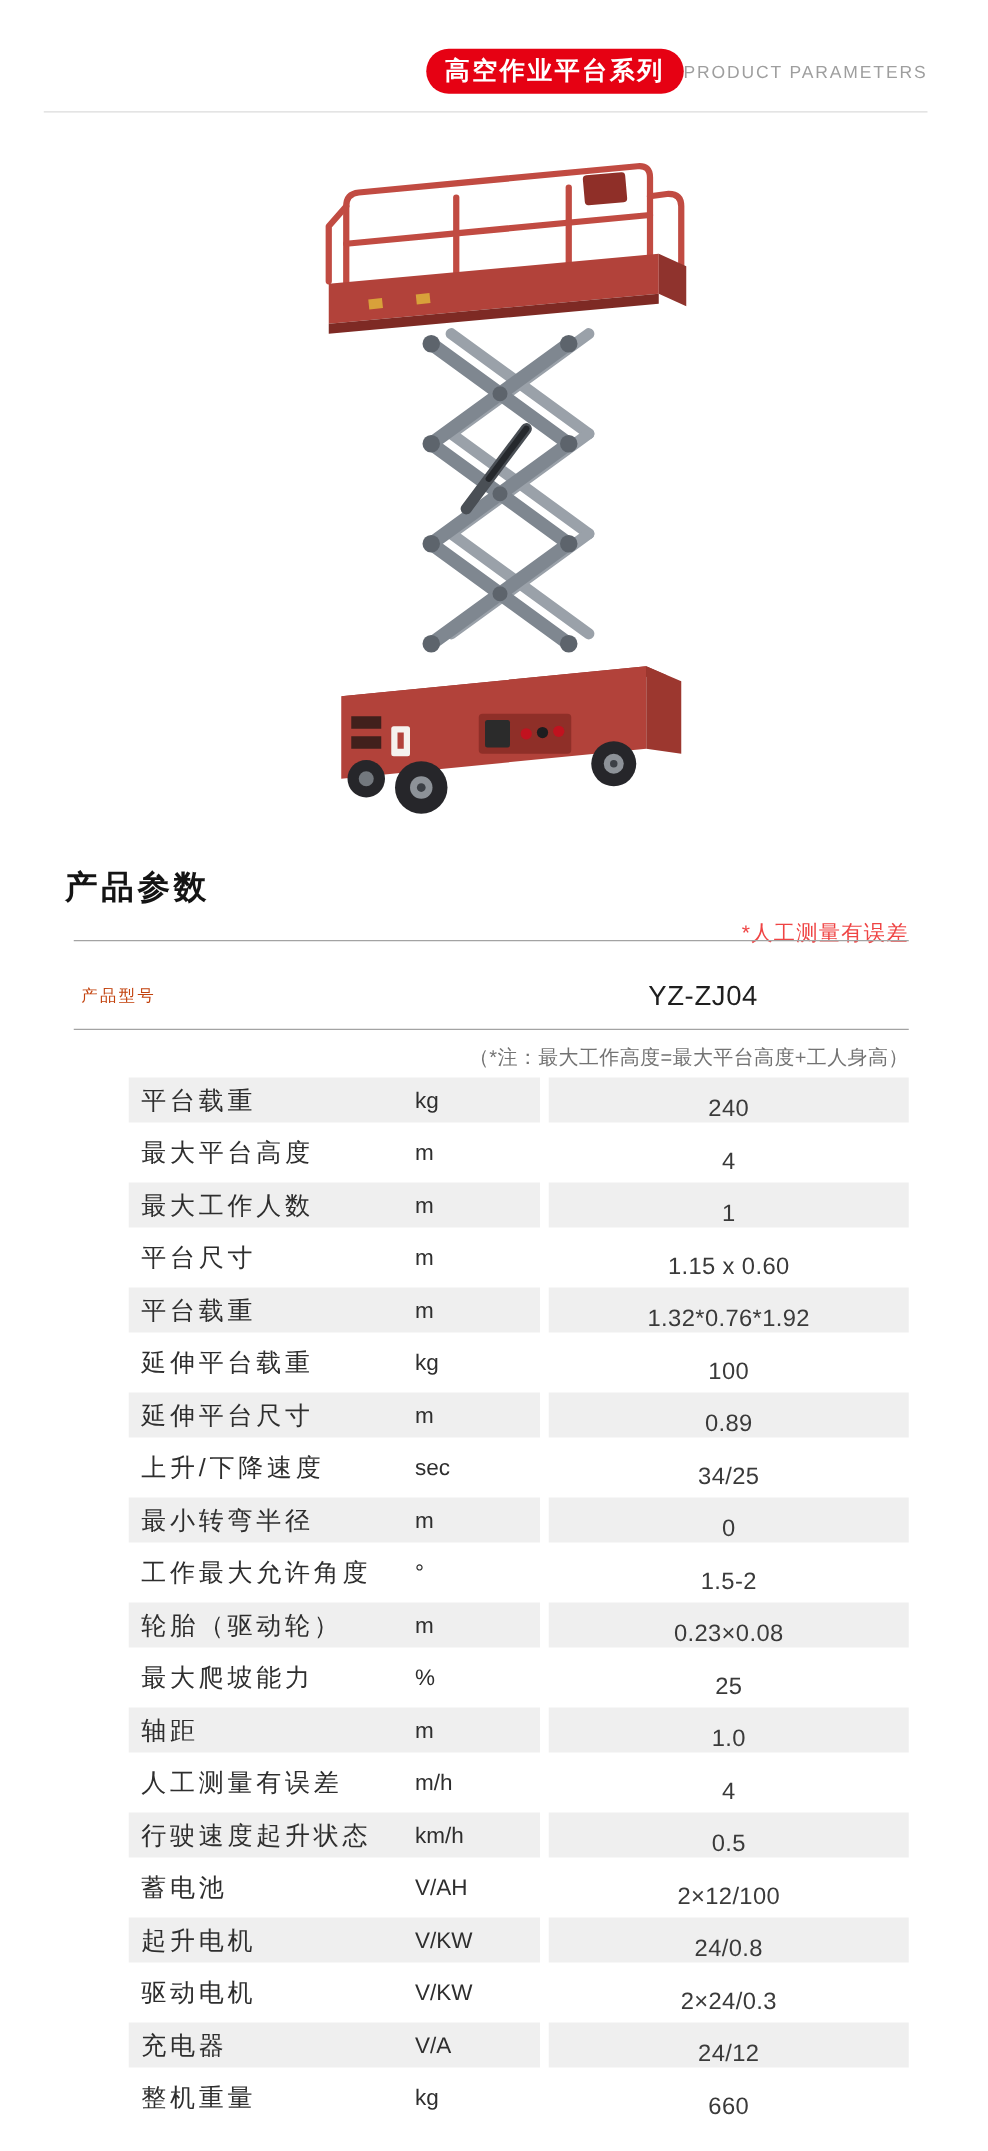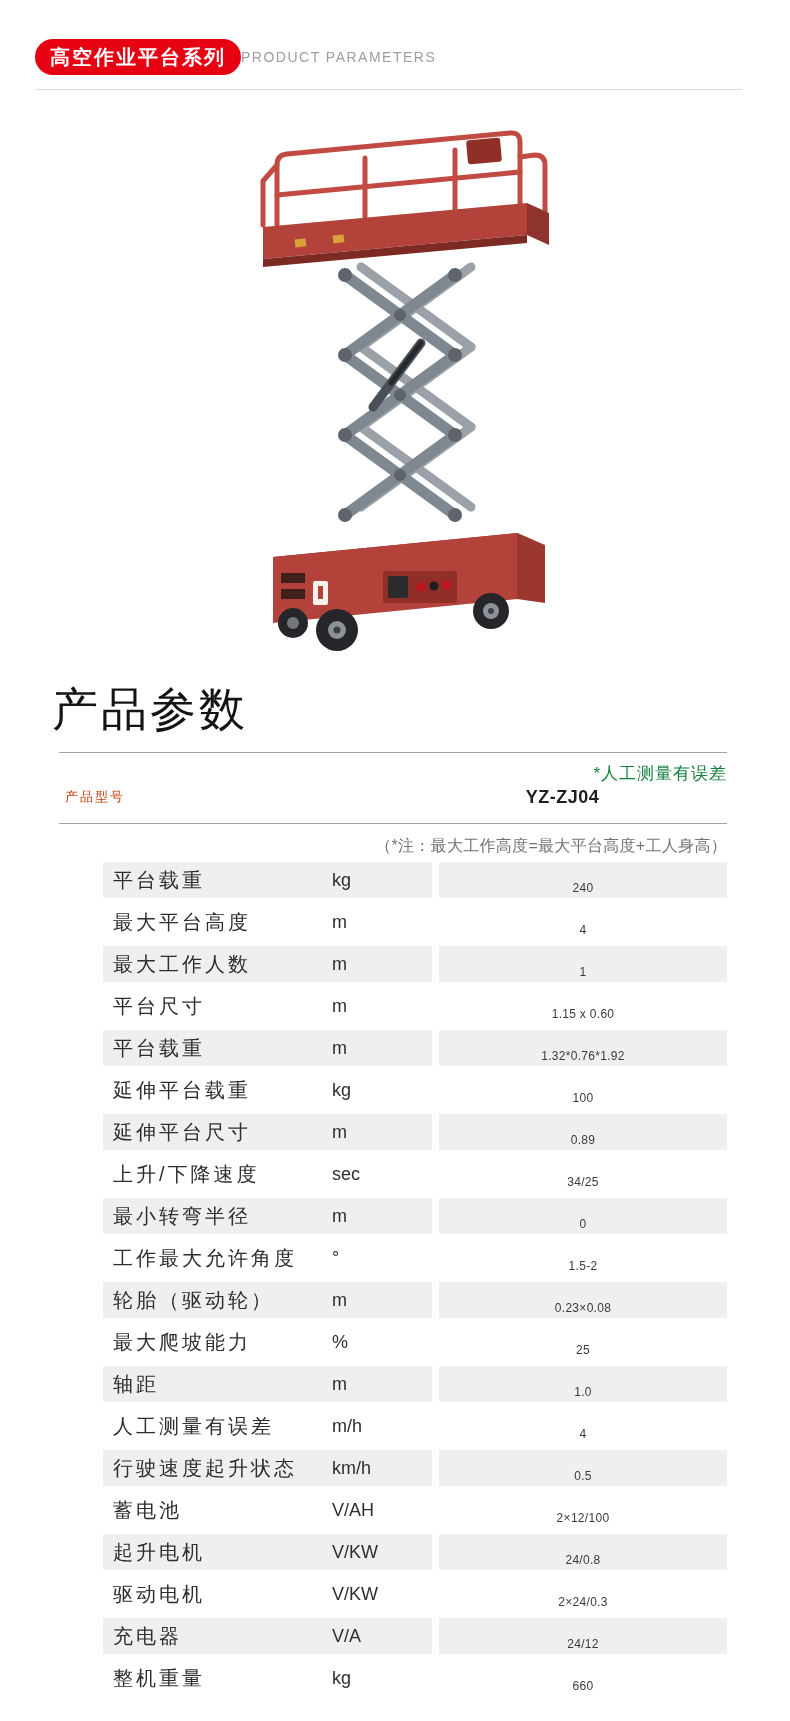--- a/index.html
+++ b/index.html
@@ -5,78 +5,78 @@
   * { margin:0; padding:0; box-sizing:border-box; }
   html,body { background:#ffffff; }
   body {
     width:790px; height:1721px; position:relative; overflow:hidden;
     font-family:"Liberation Sans","DejaVu Sans",sans-serif; color:#2e2e2e;
   }
   .page { position:absolute; inset:0; background:#ffffff; }
 
   
   .top-header {
-    position:absolute; top:38px; left:35px; right:34px; height:38px;
-    display:flex; justify-content:flex-start; align-items:center;
+    position:absolute; top:38px; left:35px; right:48px; height:38px;
+    display:flex; justify-content:flex-end; align-items:center;
   }
   .series-badge {
     display:inline-block; background:var(--accent-red); color:#ffffff;
     font-size:20px; font-weight:bold; letter-spacing:2px;
     padding:7px 15px; border-radius:20px; line-height:22px; white-space:nowrap;
   }
   .header-en {
     color:#9e9e9e; font-size:14px; letter-spacing:1.5px; white-space:nowrap;
   }
   .header-divider {
     position:absolute; top:89px; left:35px; right:48px; height:1px; background:#dcdcdc;
   }
 
   
   .hero { position:absolute; top:105px; left:215px; width:360px; height:548px; }
 
   
   .section-title {
     position:absolute; top:686px; left:52px;
-    font-size:46px; font-weight:400; letter-spacing:3px; color:#141414; line-height:46px;
+    font-size:26px; font-weight:700; letter-spacing:3px; color:#141414; line-height:46px;
   }
   .measure-note {
-    position:absolute; top:762px; right:63px;
-    font-size:17px; letter-spacing:1px; color:#15803d;
+    position:absolute; top:735px; right:63px;
+    font-size:17px; letter-spacing:1px; color:#ef4444;
   }
   .divider { position:absolute; left:59px; right:63px; height:1px; background:#a3a3a3; }
   .divider-1 { top:752px; }
   .divider-2 { top:823px; }
 
   
   .model-row { position:absolute; top:770px; left:59px; right:63px; height:53px; }
   .model-label {
     position:absolute; left:6px; top:50%; transform:translateY(-50%);
     font-size:13px; letter-spacing:2px; color:#c2410c;
   }
   .model-value {
     position:absolute; left:339px; width:329px; top:50%; transform:translateY(-50%);
-    text-align:center; font-size:18px; font-weight:bold; color:#1f1f1f; letter-spacing:0.5px;
+    text-align:center; font-size:22px; font-weight:normal; color:#1f1f1f; letter-spacing:0.5px;
   }
 
   
   .table-note {
     position:absolute; top:836px; right:63px;
     font-size:16px; color:#737373; letter-spacing:0.3px; white-space:nowrap;
   }
 
   
   .spec-table { position:absolute; top:862px; left:63px; width:664px; }
   .spec-row { display:flex; gap:7px; height:36px; margin-bottom:6px; }
   .cell-left  { width:329px; position:relative; display:flex; align-items:center; padding-left:10px;margin-left:40px; }
   .cell-right { flex:1; display:flex; align-items:center; justify-content:center; }
   .spec-row:nth-child(odd) .cell-left,
   .spec-row:nth-child(odd) .cell-right { background:var(--row-bg); }
   .spec-label { font-size:20px; letter-spacing:3px; color:#2e2e2e; white-space:nowrap; }
   .spec-unit  { position:absolute; left:229px; font-size:18px; letter-spacing:0; color:#2e2e2e; }
-  .spec-value { font-size:12px; color:#3a3a3a; letter-spacing:0.3px;margin-top:15px; }
+  .spec-value { font-size:19px; color:#3a3a3a; letter-spacing:0.3px;margin-top:15px; }
 
   :root { --accent-red:#e60113; --row-bg:#efefef; }
 </style>
 </head>
 <body>
 
 <div class="page">
 
   <header class="top-header">
     <span class="series-badge">高空作业平台系列</span>

